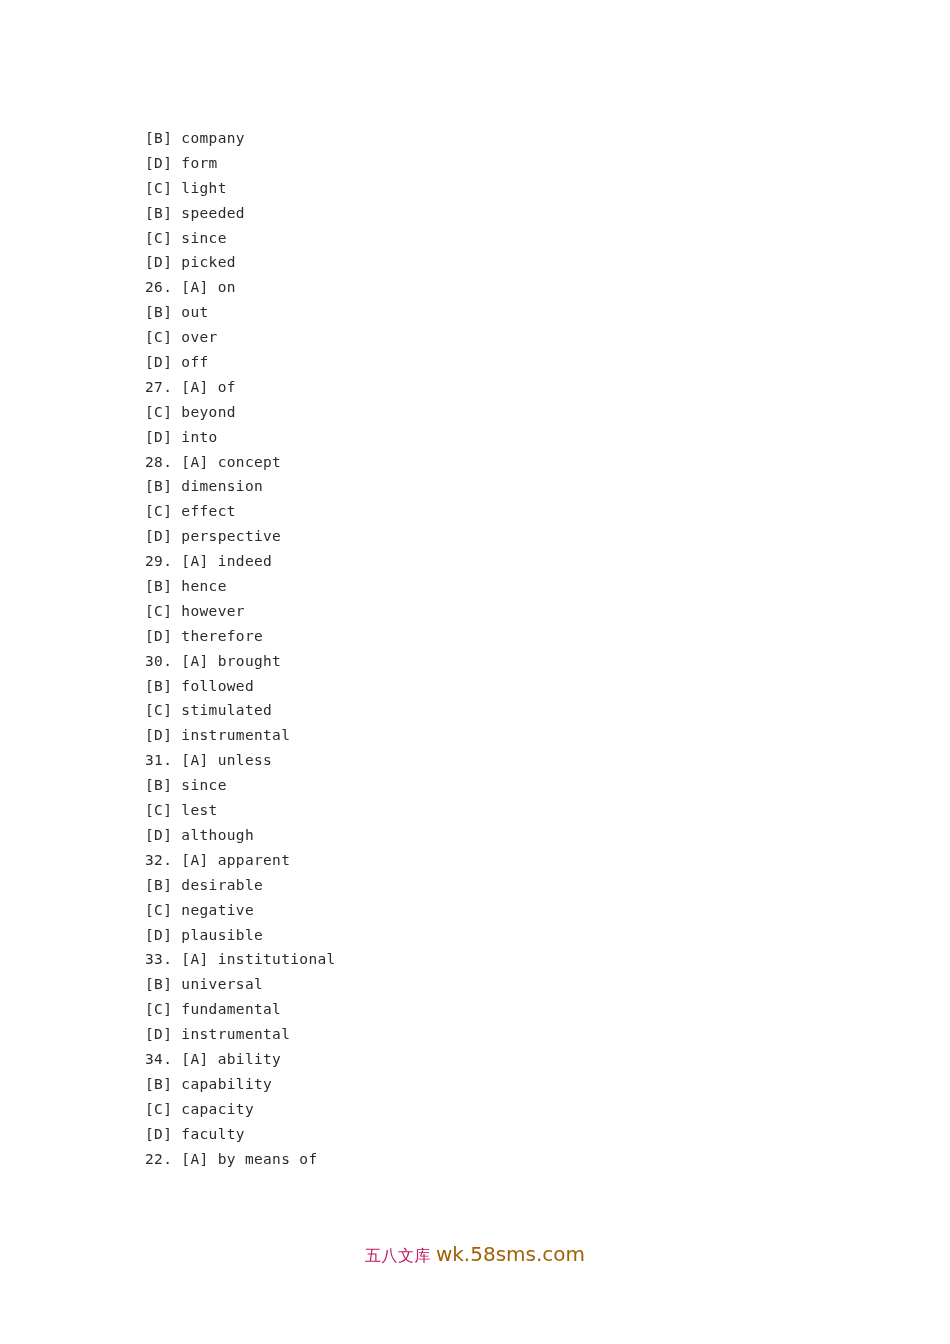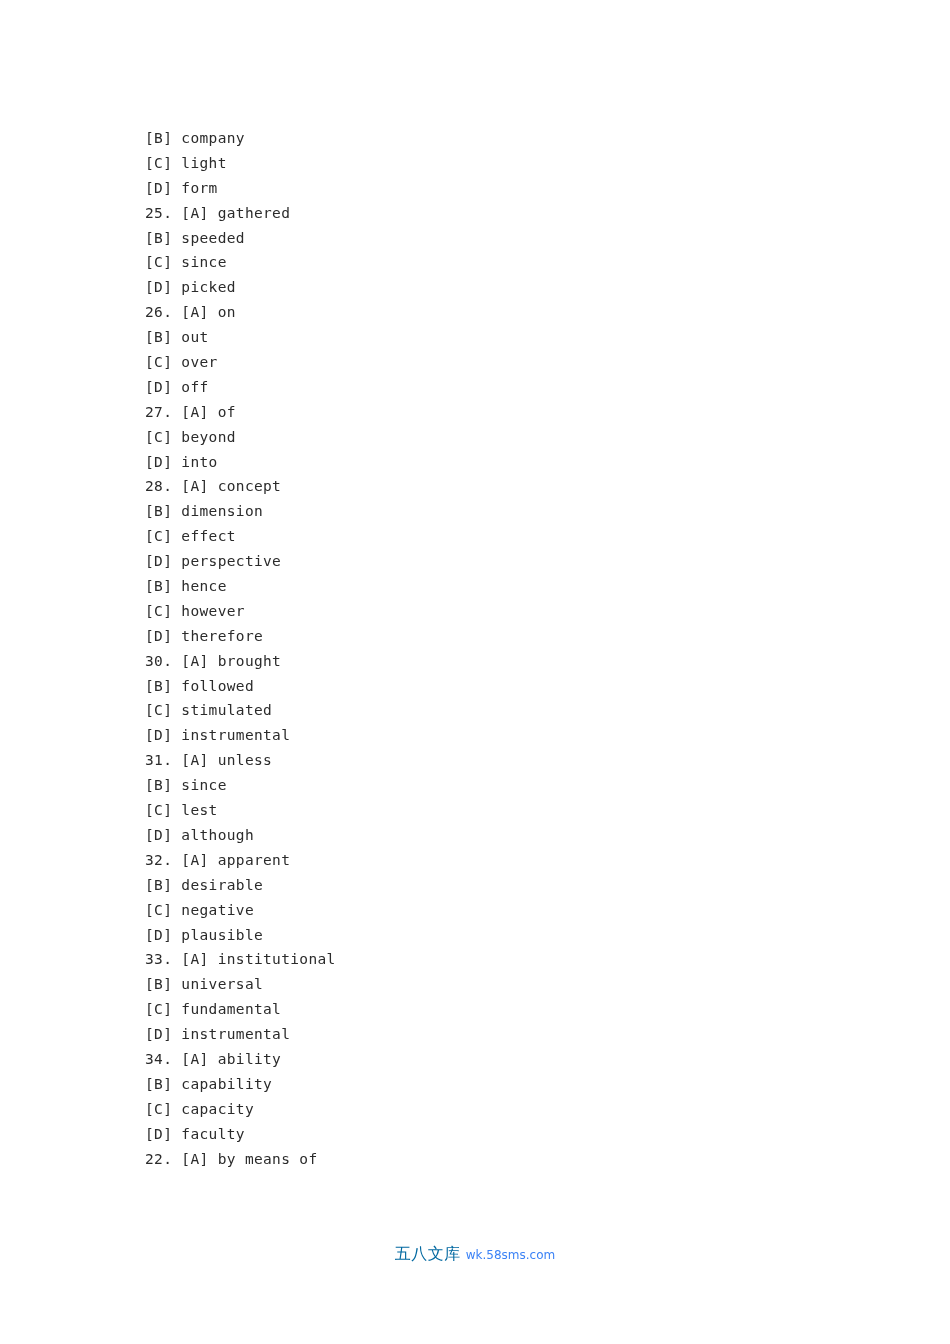--- a/index.html
+++ b/index.html
@@ -50,57 +50,57 @@
     left: 0;
     top: 1243px;
     width: 950px;
     text-align: center;
     white-space: nowrap;
     line-height: 22px;
   }
   #watermark .wm-cjk {
     font-family: Liberation Mono, monospace;
     font-size: 16px;
-    color: #0369a1;
+    color: #be185d;
     letter-spacing: 0.5px;
     vertical-align: baseline;
   }
   #watermark .wm-url {
     font-family: "DejaVu Sans", "Liberation Sans", sans-serif;
-    font-size: 12px;
-    color: #3b82f6;
+    font-size: 20px;
+    color: #a16207;
     letter-spacing: 0px;
     vertical-align: baseline;
     margin-left: 5px;
   }
 </style>
 </head>
 <body>
 
 <div id="page">
 
   <div id="options-list">
       <div class="option-line">[B] company</div>
+      <div class="option-line">[D] form</div>
       <div class="option-line">[C] light</div>
-      <div class="option-line">[D] form</div>
-      <div class="option-line">25. [A] gathered</div>
       <div class="option-line">[B] speeded</div>
       <div class="option-line">[C] since</div>
       <div class="option-line">[D] picked</div>
       <div class="option-line">26. [A] on</div>
       <div class="option-line">[B] out</div>
       <div class="option-line">[C] over</div>
       <div class="option-line">[D] off</div>
       <div class="option-line">27. [A] of</div>
       <div class="option-line">[C] beyond</div>
       <div class="option-line">[D] into</div>
       <div class="option-line">28. [A] concept</div>
       <div class="option-line">[B] dimension</div>
       <div class="option-line">[C] effect</div>
       <div class="option-line">[D] perspective</div>
+      <div class="option-line">29. [A] indeed</div>
       <div class="option-line">[B] hence</div>
       <div class="option-line">[C] however</div>
       <div class="option-line">[D] therefore</div>
       <div class="option-line">30. [A] brought</div>
       <div class="option-line">[B] followed</div>
       <div class="option-line">[C] stimulated</div>
       <div class="option-line">[D] instrumental</div>
       <div class="option-line">31. [A] unless</div>
       <div class="option-line">[B] since</div>
       <div class="option-line">[C] lest</div>

